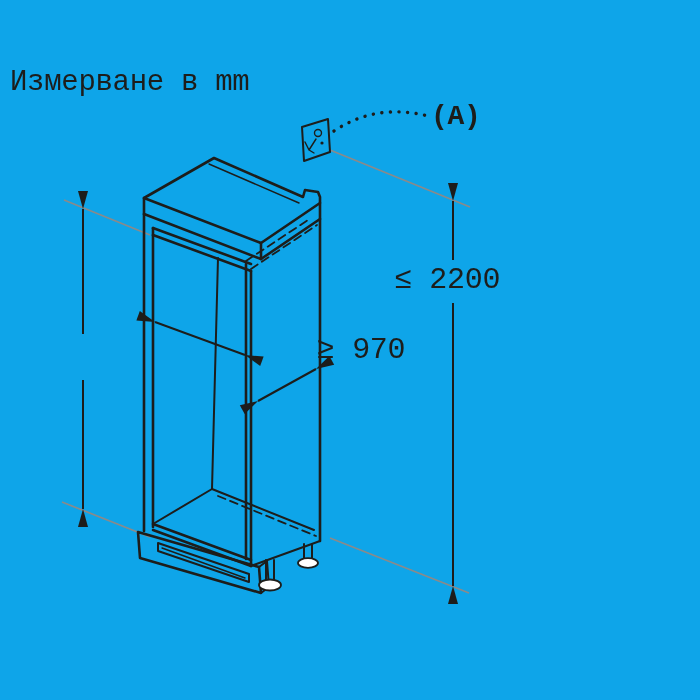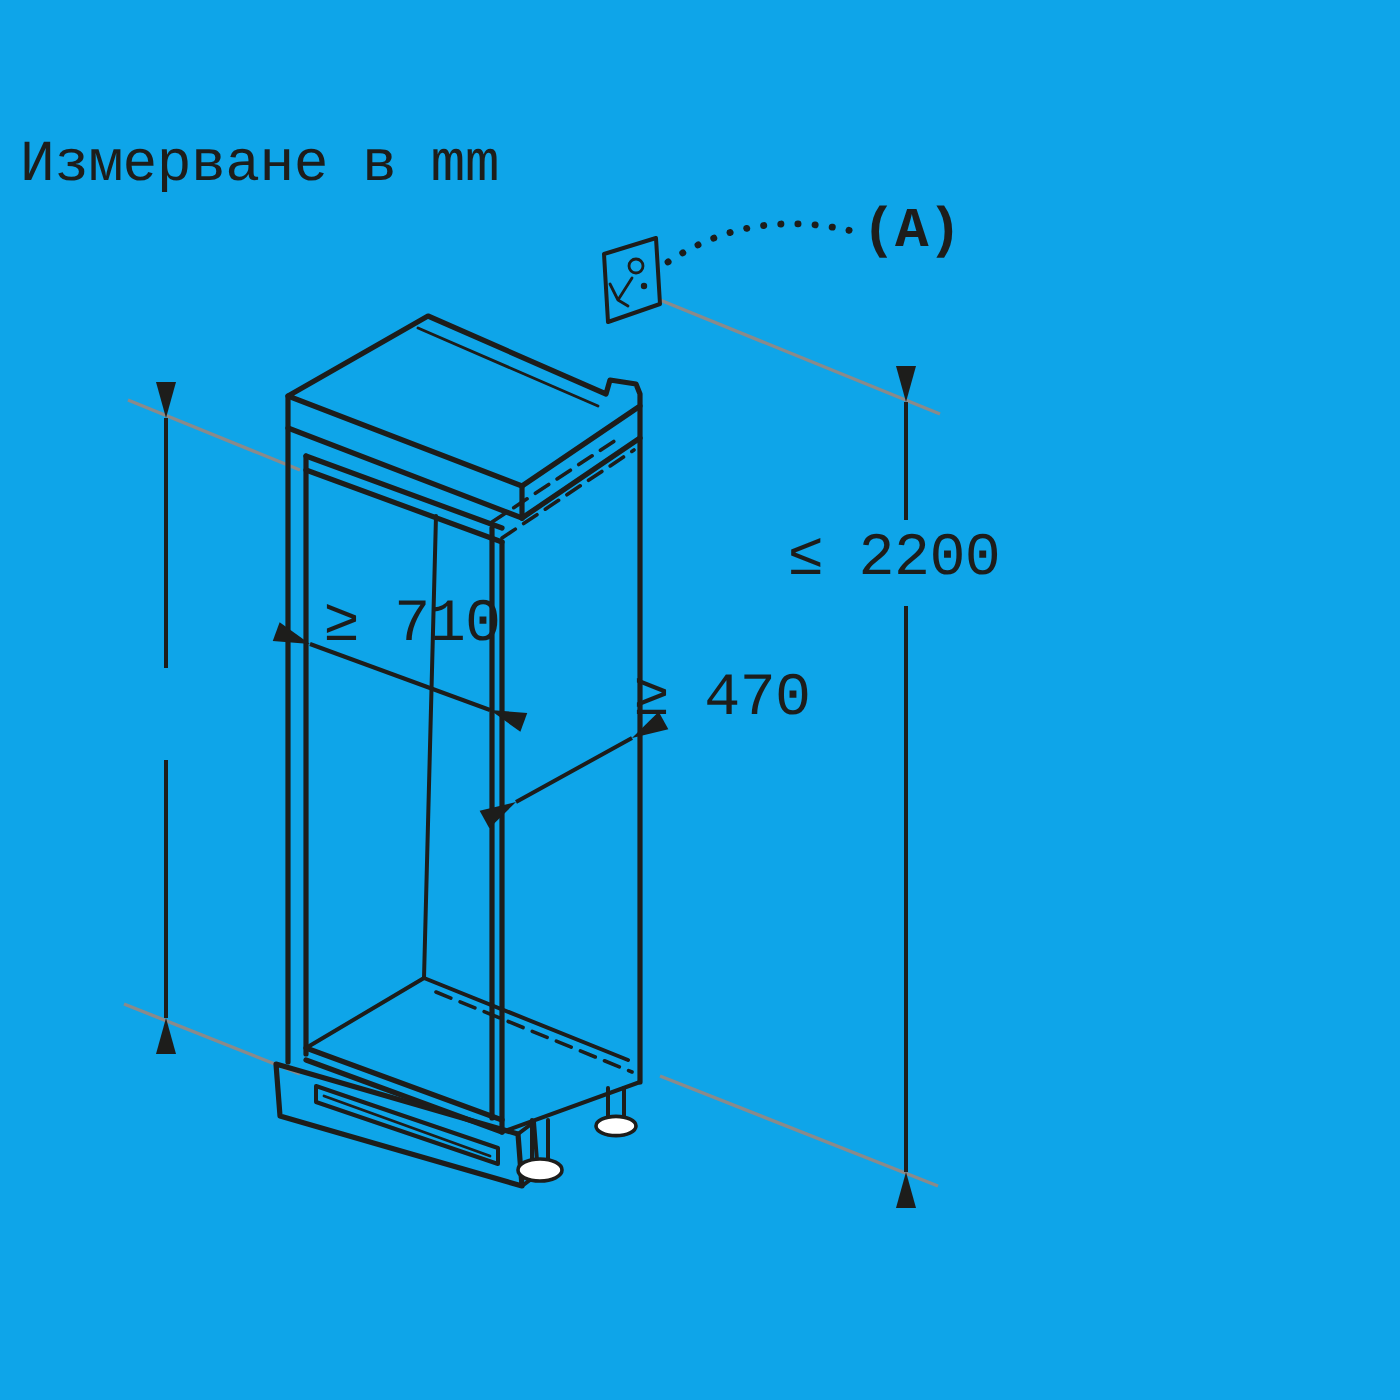--- a/index.html
+++ b/index.html
@@ -120,19 +120,18 @@
     <g>
       <line class="dimline" x1="453" y1="260" x2="453" y2="201" marker-end="url(#ah)"></line>
       <line class="dimline" x1="453" y1="303" x2="453" y2="586" marker-end="url(#ah)"></line>
     </g>
 
     <line class="dimline" x1="155" y1="322" x2="245" y2="355" marker-start="url(#ah)" marker-end="url(#ah)"></line>
 
     <line class="dimline" x1="258" y1="401" x2="316" y2="369" marker-start="url(#ah)" marker-end="url(#ah)"></line>
   </svg>
 
-  <div class="lbl dim dim-710">≥ 710</div>
-  <div class="lbl dim dim-560">≥ 470</div>
+  <div class="lbl dim dim-560">≥ 970</div>
   <div class="lbl dim dim-2200">≤ 2200</div>
 
   <div class="lbl callout">(A)</div>
 
 </div>
 
 </body></html>

